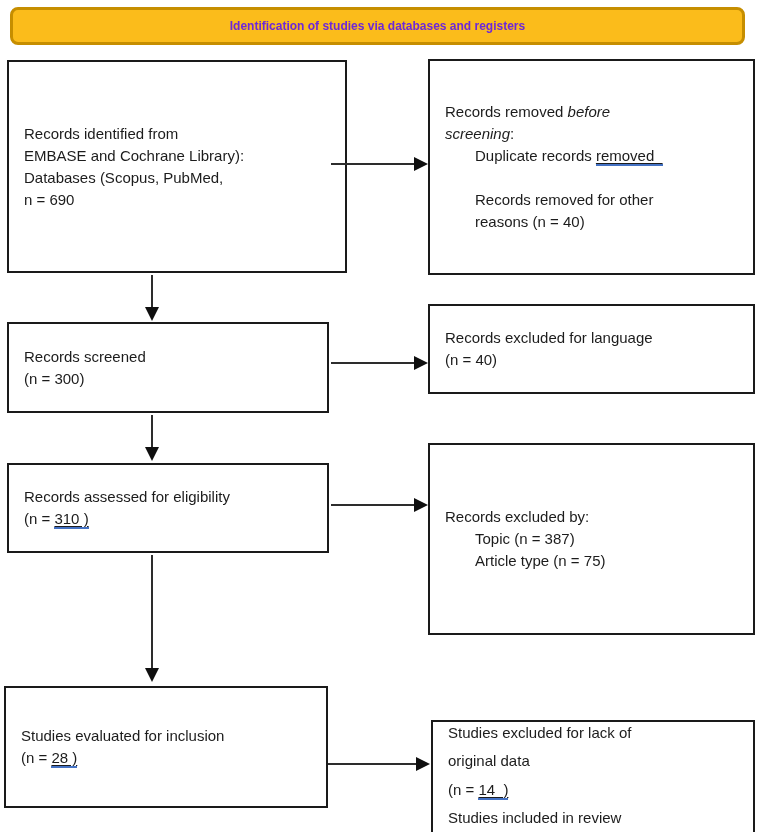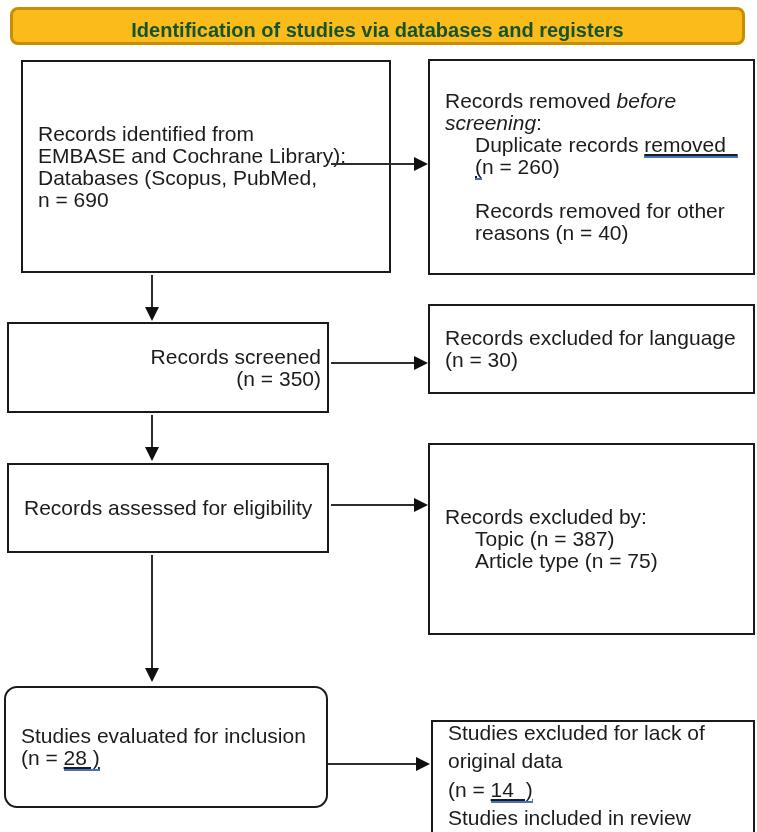--- a/index.html
+++ b/index.html
@@ -11,31 +11,31 @@
     font-family: "Liberation Sans", sans-serif;
     color: #1c1c1c;
   }
   .header {
     position: absolute;
     left: 10px; top: 7px;
     width: 729px; height: 32px;
     background: #FBBC1B;
     border: 3px solid #C68E00;
     border-radius: 8px;
-    display: flex; align-items: flex-end; justify-content: center;
-    font-weight: bold; font-size: 20px; color: #14532d;
+    display: flex; align-items: center; justify-content: center;
+    font-weight: bold; font-size: 12px; color: #6d28d9;
   }
   .box {
     position: absolute;
     background: #ffffff;
     border: 2px solid #1a1a1a;
     box-sizing: border-box;
     display: flex; flex-direction: column; justify-content: center;
     padding-left: 15px; padding-right: 6px;
-    font-size: 21px; line-height: 22px;
+    font-size: 15px; line-height: 22px;
   }
   .line { min-height: 22px; }
   .spacer { height: 22px; }
   .indent { margin-left: 30px; }
   .it { font-style: italic; }
   .u {
     text-decoration: underline;
     text-underline-offset: 2px;
     border-bottom: 2px solid #4472C4;
     white-space: pre-wrap;
@@ -48,27 +48,27 @@
     border-left: 14px solid #0f0f0f;
   }
   .vline { position: absolute; width: 2px; background: #2d2d2d; }
   .varrow {
     position: absolute; width: 0; height: 0;
     border-left: 7px solid transparent;
     border-right: 7px solid transparent;
     border-top: 14px solid #0f0f0f;
   }
   
-  .b-identified { left: 7px;   top: 60px;  width: 370px; height: 213px; margin-left: 14px; }
+  .b-identified { left: 7px;   top: 60px;  width: 340px; height: 213px; }
   .b-removed    { left: 428px; top: 59px;  width: 327px; height: 216px; }
-  .b-screened   { left: 7px;   top: 322px; width: 322px; height: 91px; text-align: right; }
+  .b-screened   { left: 7px;   top: 322px; width: 322px; height: 91px; }
   .b-language   { left: 428px; top: 304px; width: 327px; height: 90px; }
   .b-assessed   { left: 7px;   top: 463px; width: 322px; height: 90px; }
   .b-excludedby { left: 428px; top: 443px; width: 327px; height: 192px; }
-  .b-evaluated  { left: 4px;   top: 686px; width: 324px; height: 122px; border-radius: 13px; }
+  .b-evaluated  { left: 4px;   top: 686px; width: 324px; height: 122px; }
   .b-lackdata   { left: 431px; top: 720px; width: 324px; height: 139px; justify-content: space-between; }
 </style>
 </head>
 <body>
 
 <div class="canvas">
 
   <div class="header">
     <span>Identification of studies via databases and registers</span>
   </div>
@@ -77,38 +77,38 @@
     <div class="line">Records identified from</div>
     <div class="line">EMBASE and Cochrane Library):</div>
     <div class="line">Databases (Scopus, PubMed,</div>
     <div class="line">n = 690</div>
   </div>
 
   <div class="box b-removed">
     <div class="line"><span>Records removed </span><span class="it">before</span></div>
     <div class="line"><span class="it">screening</span><span>:</span></div>
     <div class="line indent"><span>Duplicate records </span><span class="u">removed  </span></div>
-    <div class="line indent"><span class="u">(</span><span>n = 260)</span></div>
     <div class="line spacer"></div>
     <div class="line indent">Records removed for other</div>
     <div class="line indent">reasons (n = 40)</div>
   </div>
 
   <div class="box b-screened">
     <div class="line">Records screened</div>
-    <div class="line">(n = 350)</div>
+    <div class="line">(n = 300)</div>
   </div>
 
   <div class="box b-language">
     <div class="line">Records excluded for language</div>
-    <div class="line">(n = 30)</div>
+    <div class="line">(n = 40)</div>
   </div>
 
   <div class="box b-assessed">
     <div class="line">Records assessed for eligibility</div>
+    <div class="line"><span>(n = </span><span class="u">310 )</span></div>
   </div>
 
   <div class="box b-excludedby">
     <div class="line">Records excluded by:</div>
     <div class="line indent">Topic (n = 387)</div>
     <div class="line indent">Article type (n = 75)</div>
   </div>
 
   <div class="box b-evaluated">
     <div class="line">Studies evaluated for inclusion</div>

